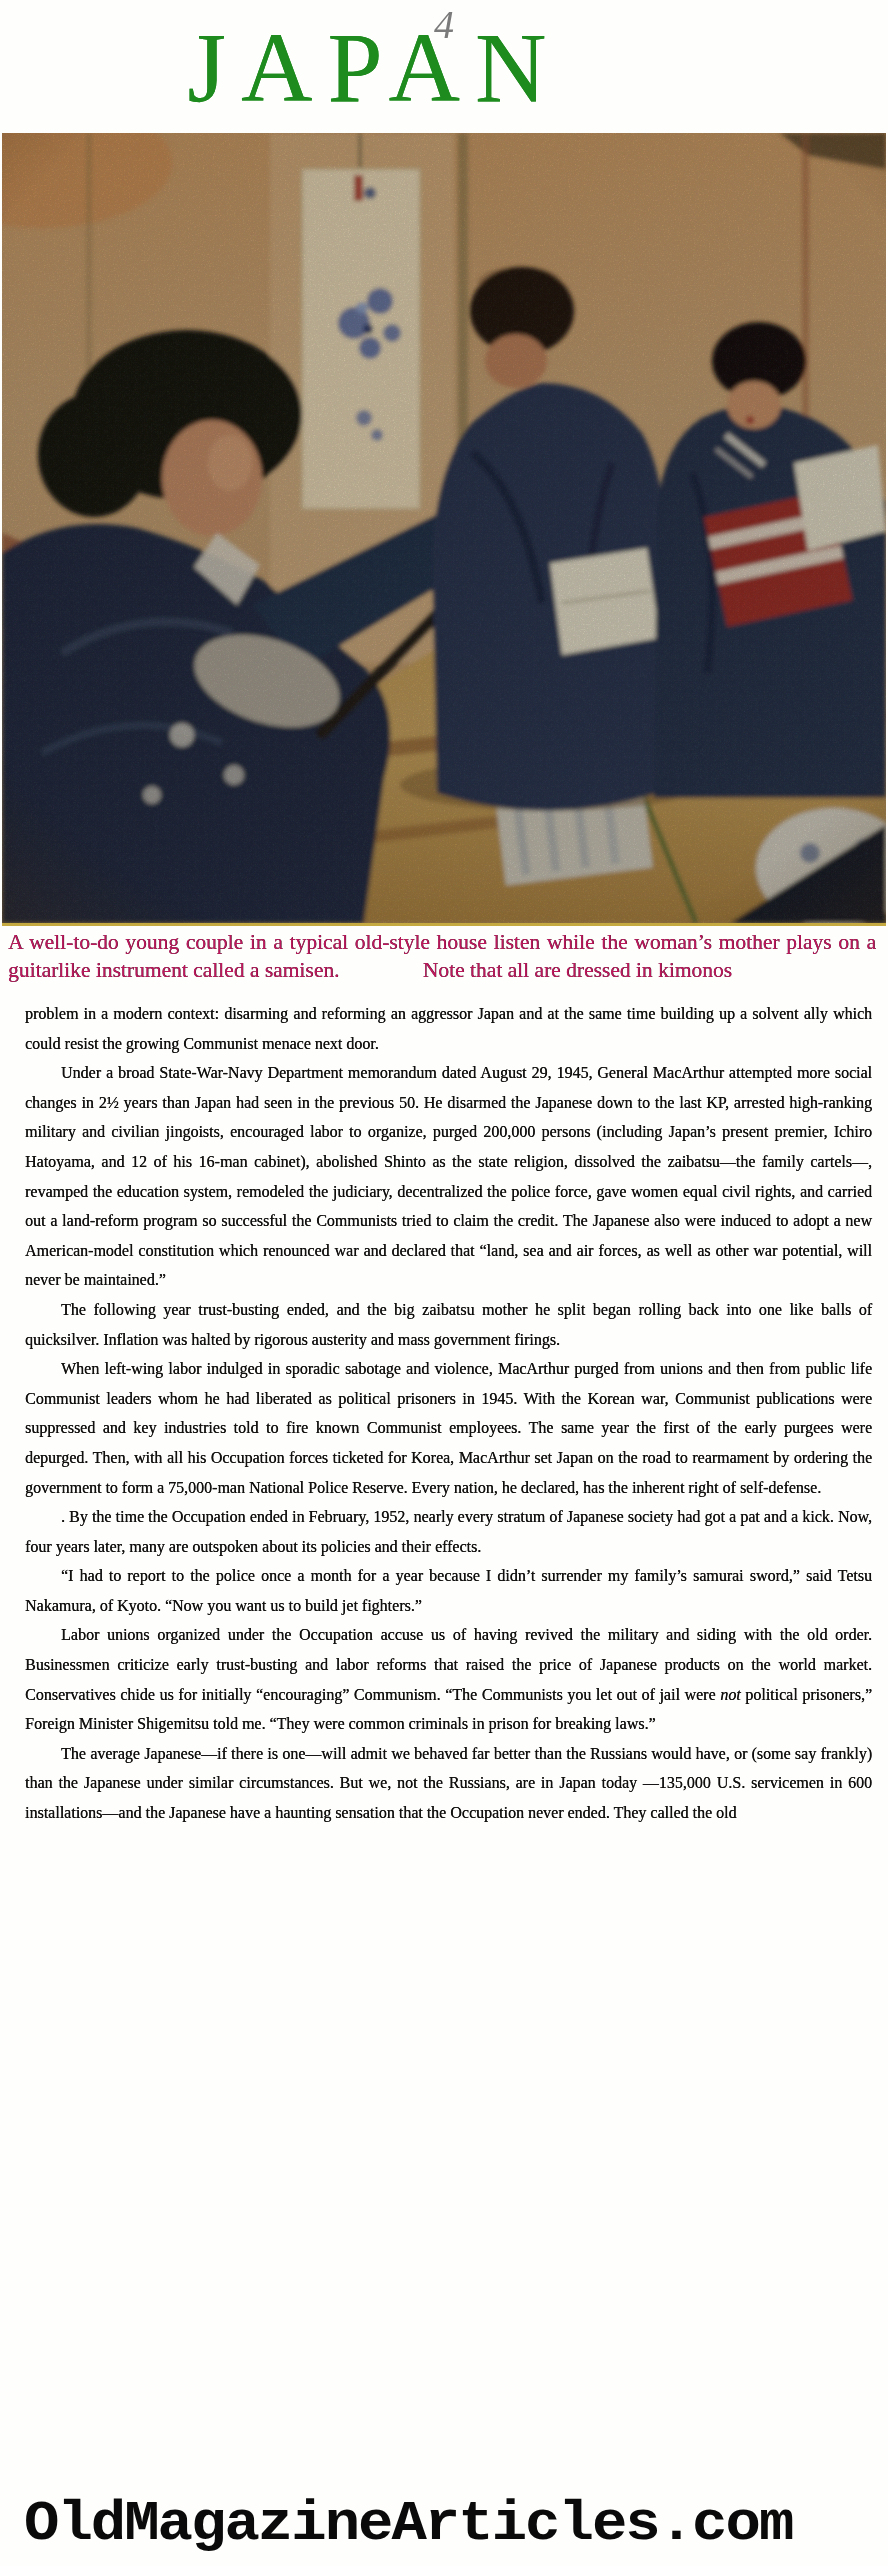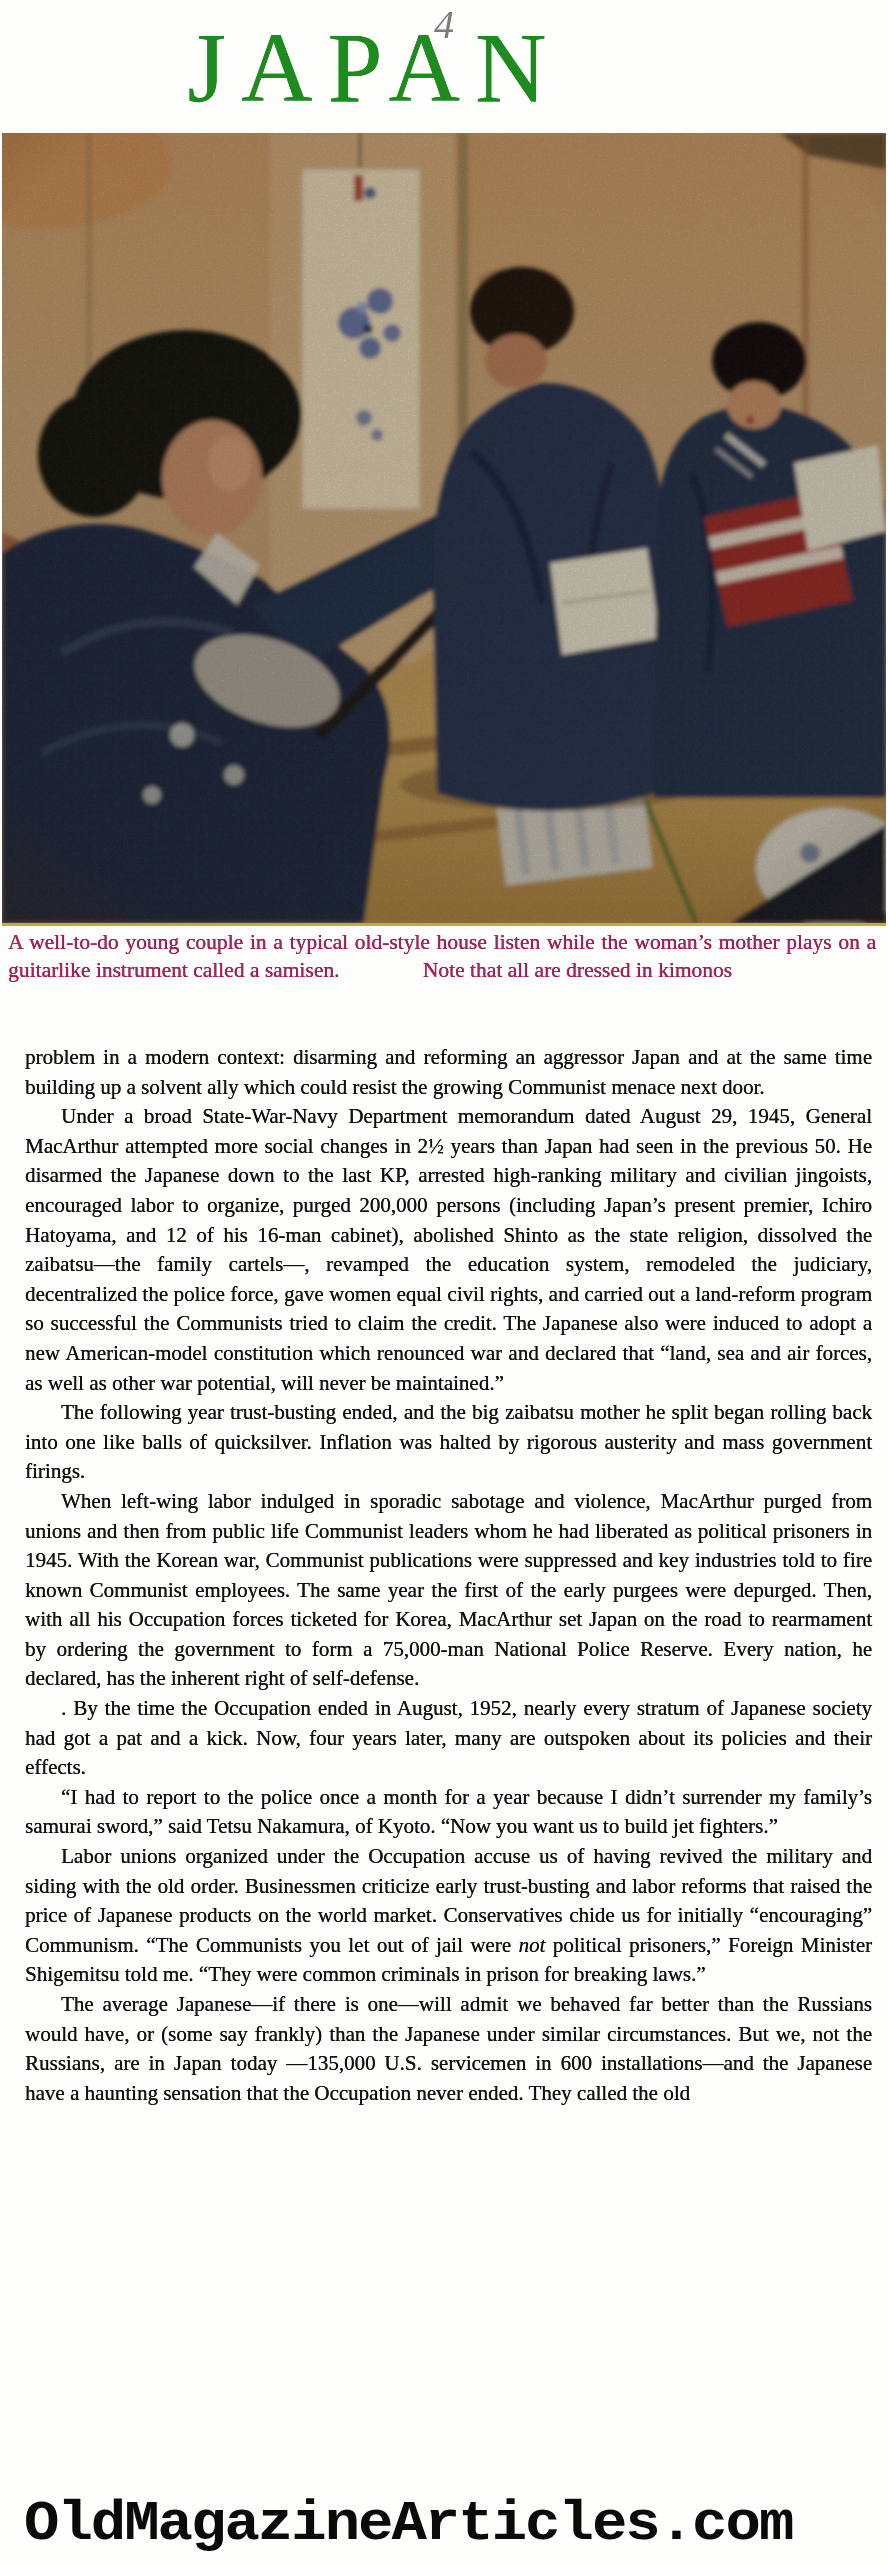--- a/index.html
+++ b/index.html
@@ -36,22 +36,22 @@
   .caption{
     position:absolute;top:929px;left:8px;width:868px;
     font-size:21.5px;line-height:27.5px;
     text-align:justify;
     color:#be185d;
     text-shadow:.2px 0 0 #151413;
   }
   .caption .cap-main{ }
   .caption .cap-note{margin-left:78px;}
   .article{
-    position:absolute;top:1043px;left:25px;width:847px;
-    font-size:21px;line-height:29.6px;
+    position:absolute;top:999px;left:25px;width:847px;
+    font-size:16px;line-height:29.6px;
     text-align:justify;
     color:#121110;
     text-shadow:.25px 0 0 #121110;
   }
   .article p{margin:0;padding:0;}
   .article p.ind{text-indent:36px;}
   .it{font-style:italic;}
   .footer{
     position:absolute;top:2492px;left:24px;width:850px;
     font-family:"Liberation Mono", monospace;
@@ -214,19 +214,19 @@
 <div class="caption">
   <span class="cap-main">A well-to-do  young couple in a typical old-style house listen while the woman’s mother plays on a guitarlike instrument called a samisen.</span>
   <span class="cap-note">Note that all are dressed in kimonos</span>
 </div>
 
 <div class="article">
   <p>problem in a modern context: disarming and reforming an aggressor Japan and at the same time building up a solvent ally which could resist the growing Communist menace next door.</p>
   <p class="ind">Under a broad State-War-Navy Department memorandum dated August 29, 1945, General MacArthur attempted more social changes in 2½ years than Japan had seen in the previous 50.  He disarmed the Japanese down to the last KP, arrested high-ranking military and civilian jingoists, encouraged labor to organize, purged 200,000 persons (including Japan’s present premier, Ichiro Hatoyama, and 12 of his 16-man cabinet), abolished Shinto as the state religion, dissolved the zaibatsu—the family cartels—, revamped the education system, remodeled the judiciary, decentralized the police force, gave women equal civil rights, and carried out a land-reform program so successful the Communists tried to claim the credit.  The Japanese also were induced to adopt a new American-model constitution which renounced war and declared that “land, sea and air forces, as well as other war potential, will never be maintained.”</p>
   <p class="ind">The following year trust-busting ended, and the big zaibatsu mother he split began rolling back into one like balls of quicksilver.  Inflation was halted by rigorous austerity and mass government firings.</p>
   <p class="ind">When left-wing labor indulged in sporadic sabotage and violence, MacArthur purged from unions and then from public life Communist leaders whom he had liberated as political prisoners in 1945.  With the Korean war, Communist publications were suppressed and key industries told to fire known Communist employees.  The same year the first of the early purgees were depurged.  Then, with all his Occupation forces ticketed for Korea, MacArthur set Japan on the road to rearmament by ordering the government to form a 75,000-man National Police Reserve.  Every nation, he declared, has the inherent right of self-defense.</p>
-  <p class="ind">. By the time the Occupation ended in August, 1952, nearly every stratum of Japanese society had got a pat and a kick.  Now, four years later, many are outspoken about its policies and their effects.</p>
+  <p class="ind">. By the time the Occupation ended in February, 1952, nearly every stratum of Japanese society had got a pat and a kick.  Now, four years later, many are outspoken about its policies and their effects.</p>
   <p class="ind">“I had to report to the police once a month for a year because I didn’t surrender my family’s samurai sword,” said Tetsu Nakamura, of Kyoto. “Now you want us to build jet fighters.”</p>
   <p class="ind"><span>Labor unions organized under the Occupation accuse us of having revived the military and siding with the old order.  Businessmen criticize early trust-busting and labor reforms that raised the price of Japanese products on the world market.  Conservatives chide us for initially “encouraging” Communism.  “The Communists you let out of jail were </span><span class="it">not</span><span> political prisoners,” Foreign Minister Shigemitsu told me.  “They were common criminals in prison for breaking laws.”</span></p>
   <p class="ind">The average Japanese—if there is one—will admit we behaved far better than the Russians would have, or (some say frankly) than the Japanese under similar circumstances.  But we, not the Russians, are in Japan today —135,000 U.S. servicemen in 600 installations—and the Japanese have a haunting sensation that the Occupation never ended.  They called the old</p>
 </div>
 
 <div class="footer">OldMagazineArticles.com</div>
 
 </body></html>

